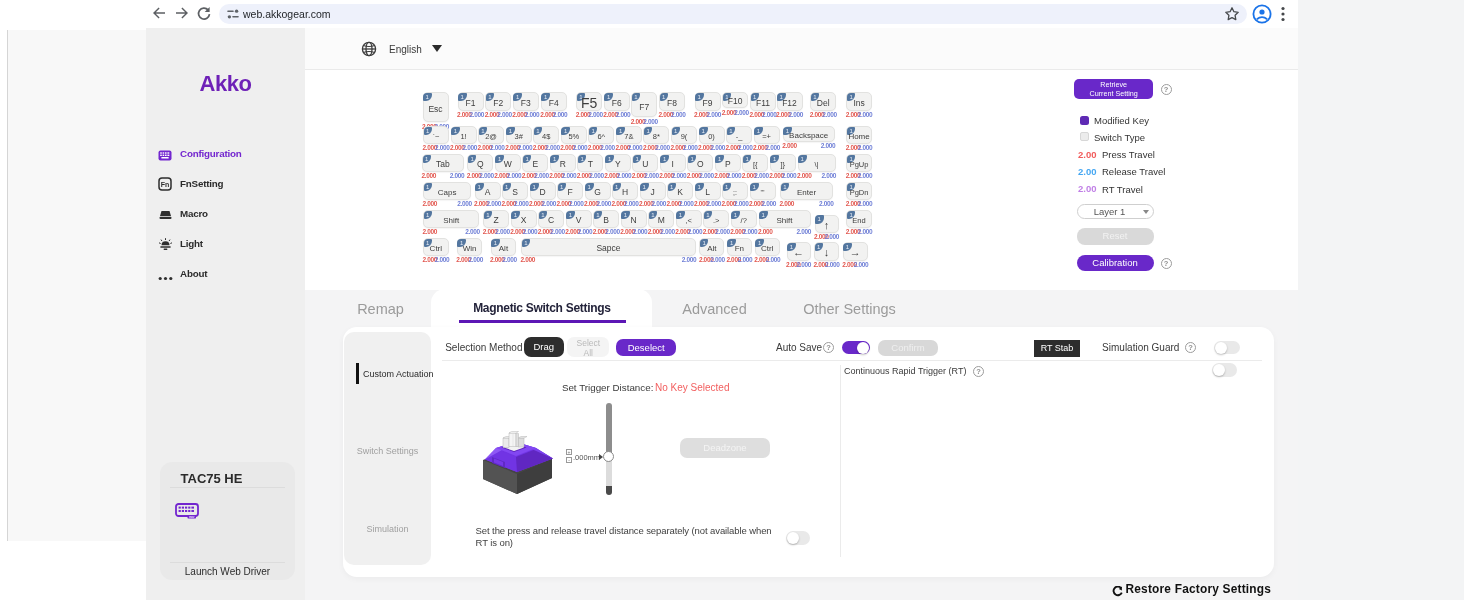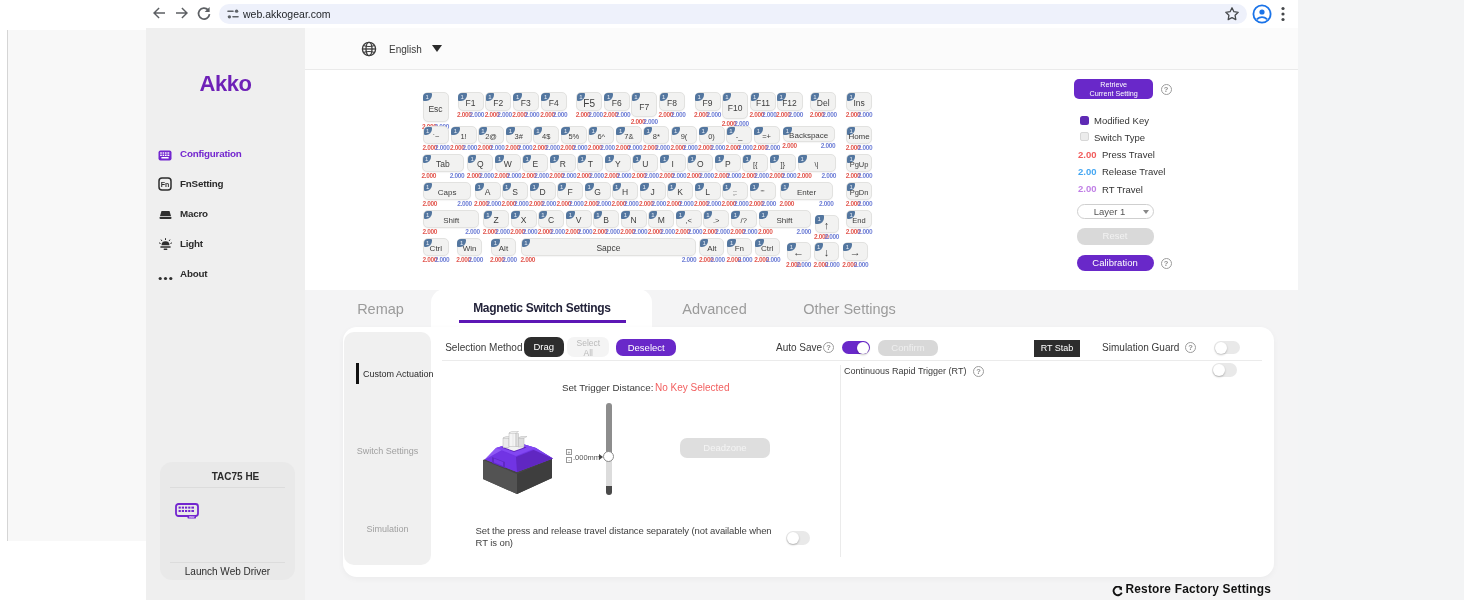--- a/index.html
+++ b/index.html
@@ -99,21 +99,21 @@
       <rect x="5.6" y="10.6" width="3.8" height="1.3" rx="0.6" fill="#2e2e2e"></rect>
     </svg></div>
 <div class="abs" style="left:180px;top:238px;font-size:9.8px;font-weight:bold;color:#2b2b2b;letter-spacing:-0.2px;">Light</div>
 <div class="abs" style="left:158px;top:267px;"><svg width="15" height="5" viewBox="0 0 15 5" style="">
       <circle cx="2.2" cy="2.5" r="1.6" fill="#2e2e2e"></circle>
       <circle cx="7.5" cy="2.5" r="1.6" fill="#2e2e2e"></circle>
       <circle cx="12.8" cy="2.5" r="1.6" fill="#2e2e2e"></circle>
     </svg></div>
 <div class="abs" style="left:180px;top:268px;font-size:9.8px;font-weight:bold;color:#2b2b2b;letter-spacing:-0.2px;">About</div>
 <div class="abs" style="left:160px;top:462px;width:135px;height:118px;background:#e9e9e9;border-radius:12px;"></div>
-<div class="abs" style="left:168px;top:471px;width:135px;text-align:center;font-size:10px;font-weight:bold;color:#2b2b2b;">TAC75 HE</div>
+<div class="abs" style="left:144px;top:471px;width:135px;text-align:center;font-size:13px;font-weight:bold;color:#2b2b2b;">TAC75 HE</div>
 <div class="abs" style="left:170px;top:487px;width:115px;height:1px;background:#dcdcdc;"></div>
 <div class="abs" style="left:175px;top:503px;"><svg width="24" height="17" viewBox="0 0 24 17" style="">
       <rect x="1" y="1" width="22" height="12" rx="2.5" fill="none" stroke="#7326cf" stroke-width="1.8"></rect>
       <g fill="#7326cf">
         <rect x="3.6" y="3.6" width="2.2" height="2"></rect>
         <rect x="6.8" y="3.6" width="2.2" height="2"></rect>
         <rect x="10" y="3.6" width="2.2" height="2"></rect>
         <rect x="13.2" y="3.6" width="2.2" height="2"></rect>
         <rect x="16.4" y="3.6" width="2.6" height="2"></rect>
         <rect x="3.6" y="7" width="2.2" height="2"></rect>
@@ -165,21 +165,21 @@
     <span class="numb">2.000</span>
   </div>
 <div class="key" style="left:540.8px;top:92.4px;width:26.0px;height:18.2px;">
     <span class="badge">1</span>
     <span class="klbl " style="font-size:8.5px;">F4</span>
     <span class="numr">2.000</span>
     <span class="numb">2.000</span>
   </div>
 <div class="key" style="left:576.2px;top:92.4px;width:26.0px;height:18.2px;">
     <span class="badge">1</span>
-    <span class="klbl " style="font-size:10px;">F5</span>
+    <span class="klbl " style="font-size:14px;">F5</span>
     <span class="numr">2.000</span>
     <span class="numb">2.000</span>
   </div>
 <div class="key" style="left:603.8px;top:92.4px;width:26.0px;height:18.2px;">
     <span class="badge">1</span>
     <span class="klbl " style="font-size:8.5px;">F6</span>
     <span class="numr">2.000</span>
     <span class="numb">2.000</span>
   </div>
 <div class="key" style="left:631.2px;top:92.4px;width:26.0px;height:25px;">
@@ -193,21 +193,21 @@
     <span class="klbl " style="font-size:8.5px;">F8</span>
     <span class="numr">2.000</span>
     <span class="numb">2.000</span>
   </div>
 <div class="key" style="left:694.5px;top:92.4px;width:26.0px;height:18.2px;">
     <span class="badge">1</span>
     <span class="klbl " style="font-size:8.5px;">F9</span>
     <span class="numr">2.000</span>
     <span class="numb">2.000</span>
   </div>
-<div class="key" style="left:722.2px;top:92.4px;width:26.0px;height:27px;">
+<div class="key" style="left:722.2px;top:92.4px;width:26.0px;height:16px;">
     <span class="badge">1</span>
     <span class="klbl " style="font-size:8.5px;">F10</span>
     <span class="numr">2.000</span>
     <span class="numb">2.000</span>
   </div>
 <div class="key" style="left:750.0px;top:92.4px;width:26.0px;height:18.2px;">
     <span class="badge">1</span>
     <span class="klbl " style="font-size:8.5px;">F11</span>
     <span class="numr">2.000</span>
     <span class="numb">2.000</span>

